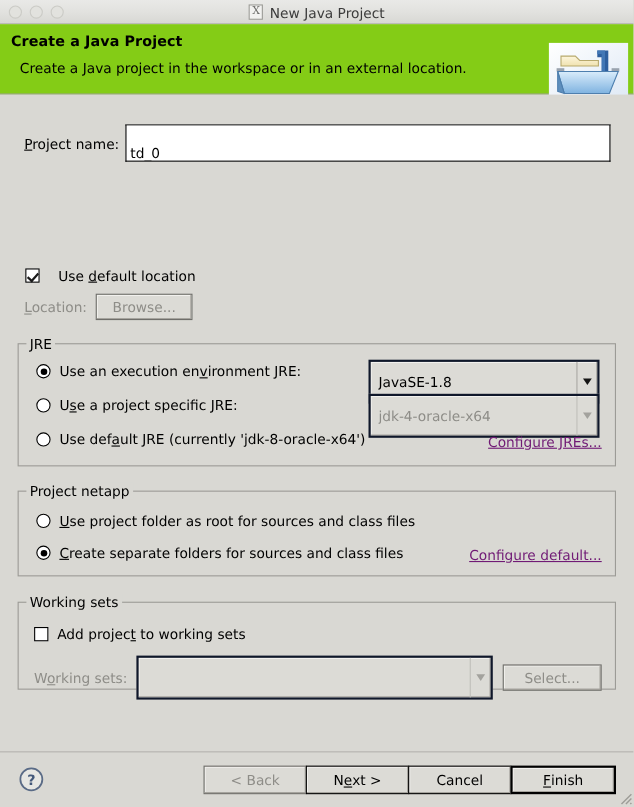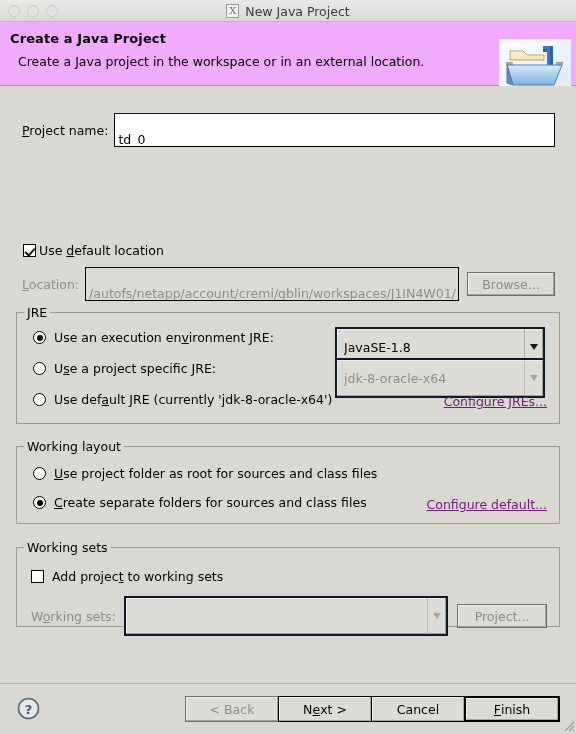--- a/index.html
+++ b/index.html
@@ -70,21 +70,21 @@
   }
   .title-text {
     font-size: 12.5px;
     color: #3b3b3b;
   }
 
   
   .header {
     position: relative;
     height: 64px;
-    background: #f0abfc;
+    background: #84cc16;
     border-bottom: 1px solid #9d9d97;
     box-sizing: border-box;
     padding: 9px 0 0 10px;
   }
   .header-title {
     font-size: 13px;
     font-weight: bold;
     color: #000;
     letter-spacing: .1px;
   }
@@ -150,21 +150,21 @@
     border: 1px solid #000;
   }
 
   
   .udl-row {
     position: absolute;
     left: 23px;
     top: 157px;
     display: flex;
     align-items: center;
-    gap: 3px;
+    gap: 17px;
   }
 
   .checkbox {
     width: 13px;
     height: 13px;
     background: #ffffff;
     border: 1px solid #000;
     box-sizing: border-box;
     position: relative;
     flex: 0 0 auto;
@@ -386,21 +386,20 @@
     <div class="text-input">td_0</div>
   </div>
 
   <div class="udl-row">
     <div class="checkbox checked"></div>
     <span class="lbl">Use <u class="mn">d</u>efault location</span>
   </div>
 
   <div class="loc-row">
     <span class="lbl dim"><u class="mn">L</u>ocation:</span>
-    <div class="text-input dim">/autofs/netapp/account/cremi/gblin/workspaces/J1IN4W01/</div>
     <div class="btn disabled" style="margin-left:8px;width:88px;height:24px;">Browse...</div>
   </div>
 
   <div class="group" style="left:16px; top:226px; width:544px; height:112px;">
     <div class="legend">JRE</div>
 
     <div class="row" style="position:absolute; left:16px; top:17px; gap:8px;justify-content:flex-end;">
       <div class="radio checked"></div>
       <span class="lbl">Use an execution en<u class="mn">v</u>ironment JRE:</span>
     </div>
@@ -409,35 +408,35 @@
       <span class="arrowbox">
           <i class="arrow"></i>
         </span>
     </div>
 
     <div class="row" style="position:absolute; left:16px; top:48px; gap:8px;">
       <div class="radio"></div>
       <span class="lbl">U<u class="mn">s</u>e a project specific JRE:</span>
     </div>
     <div class="combo disabled" style="position:absolute; left:318px; top:45px; width:210px;">
-      <span class="cval">jdk-8-oracle-x64</span>
+      <span class="cval">jdk-4-oracle-x64</span>
       <span class="arrowbox">
           <i class="arrow"></i>
         </span>
     </div>
 
     <div class="row" style="position:absolute; left:16px; top:79px; gap:8px;">
       <div class="radio"></div>
       <span class="lbl">Use def<u class="mn">a</u>ult JRE (currently 'jdk-8-oracle-x64')</span>
     </div>
     <span class="link" style="position:absolute; right:12px; top:81px;">Configure JREs...</span>
   </div>
 
   <div class="group" style="left:16px; top:360px; width:544px; height:78px;">
-    <div class="legend">Working layout</div>
+    <div class="legend">Project netapp</div>
 
     <div class="row" style="position:absolute; left:16px; top:19px; gap:8px;">
       <div class="radio"></div>
       <span class="lbl"><u class="mn">U</u>se project folder as root for sources and class files</span>
     </div>
 
     <div class="row" style="position:absolute; left:16px; top:48px; gap:8px;">
       <div class="radio checked"></div>
       <span class="lbl"><u class="mn">C</u>reate separate folders for sources and class files</span>
     </div>
@@ -453,21 +452,21 @@
     </div>
 
     <div class="row" style="position:absolute; left:14px; top:48px; right:12px;">
       <span class="lbl dim">W<u class="mn">o</u>rking sets:</span>
       <div class="combo disabled" style="flex:1; margin-left:8px;">
         <span class="cval"></span>
         <span class="arrowbox">
             <i class="arrow"></i>
           </span>
       </div>
-      <div class="btn disabled" style="margin-left:9px;width:90px;height:24px;">Project...</div>
+      <div class="btn disabled" style="margin-left:9px;width:90px;height:24px;">Select...</div>
     </div>
   </div>
 
 </div>
 
 <div class="footer">
   <div class="help-icon">
     <svg viewBox="0 0 23 23" width="23" height="23" xmlns="http://www.w3.org/2000/svg">
       <circle cx="11.5" cy="11.5" r="10" fill="#e7e7e3" stroke="#5a6b86" stroke-width="1.6"></circle>
       <text x="11.5" y="16.5" text-anchor="middle" font-family="DejaVu Sans, sans-serif" font-size="13" font-weight="bold" fill="#44597a">?</text>

